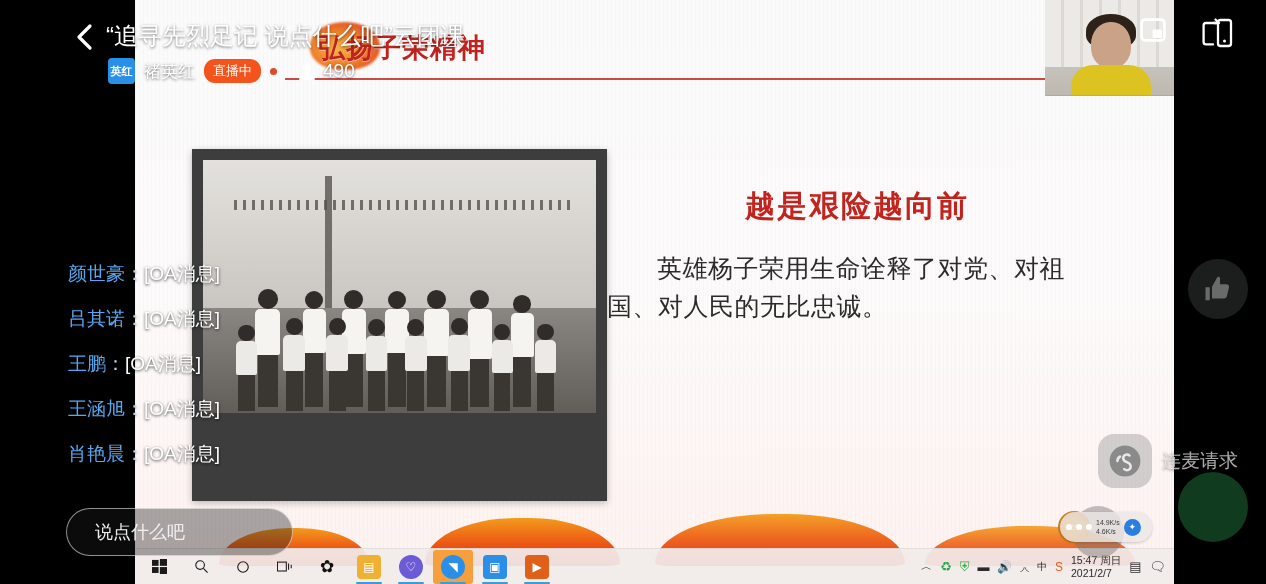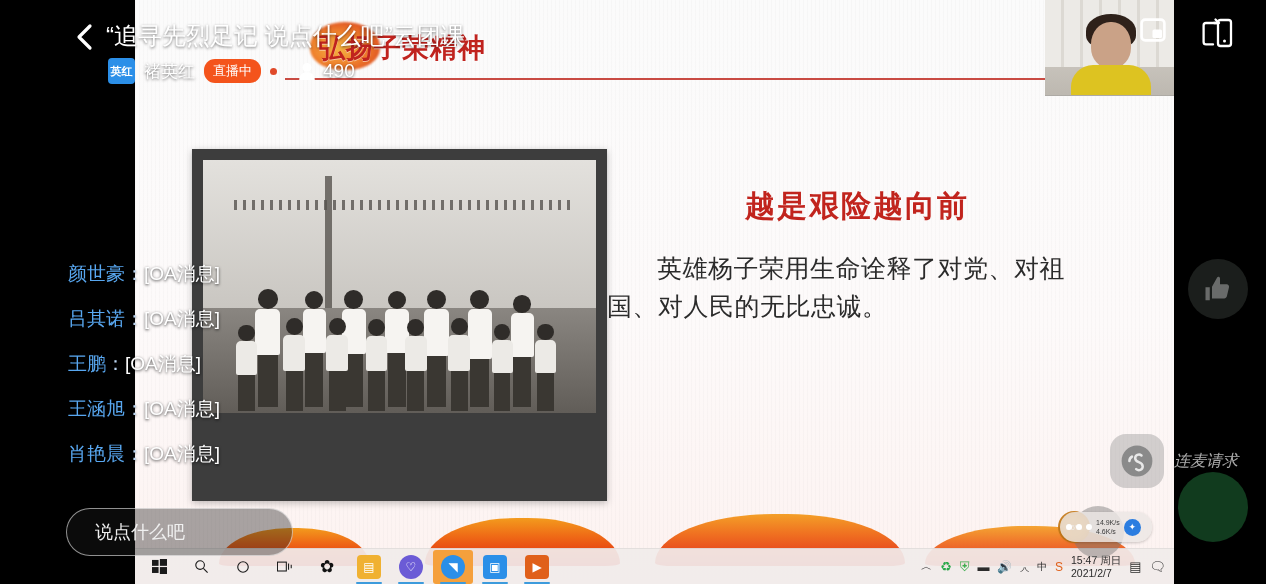--- a/index.html
+++ b/index.html
@@ -225,23 +225,22 @@
     right: 24px; bottom: 96px; height: 54px;
     display: flex; align-items: center; gap: 10px;
     padding-right: 4px; cursor: pointer;
   }
   #mic-icon-wrap {
     width: 54px; height: 54px; border-radius: 16px;
     background: rgba(150,150,150,.42);
     display: flex; align-items: center; justify-content: center;
   }
   #mic-label {
-    color: rgba(235,235,235,.72); font-size: 16px; white-space: nowrap;
+    color: rgba(235,235,235,.72); font-size: 19px; white-space: nowrap;
     text-shadow: 0 1px 3px rgba(0,0,0,.5);
-    font-style: italic;
   }
   #like-stack { right: 20px; bottom: 6px; width: 68px; text-align: center; }
   #like-count {
     display: inline-block; background: #f0a32a; color: #fff;
     font-size: 15px; font-weight: 600; padding: 2px 10px; border-radius: 11px;
     position: relative; z-index: 2; box-shadow: 0 1px 3px rgba(0,0,0,.35);
   }
   #like-button {
     width: 60px; height: 60px; border-radius: 50%; background: #fff;
     display: flex; align-items: center; justify-content: center;

